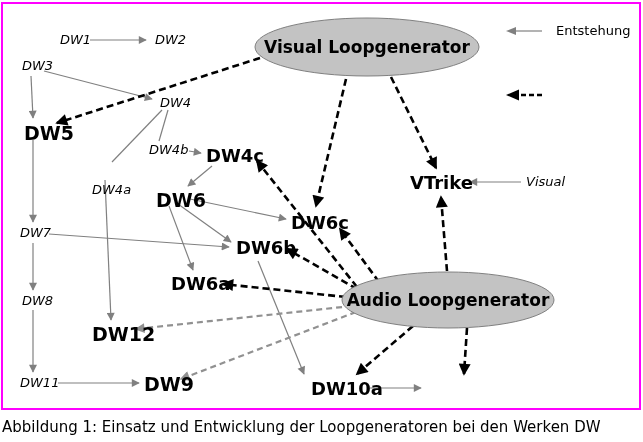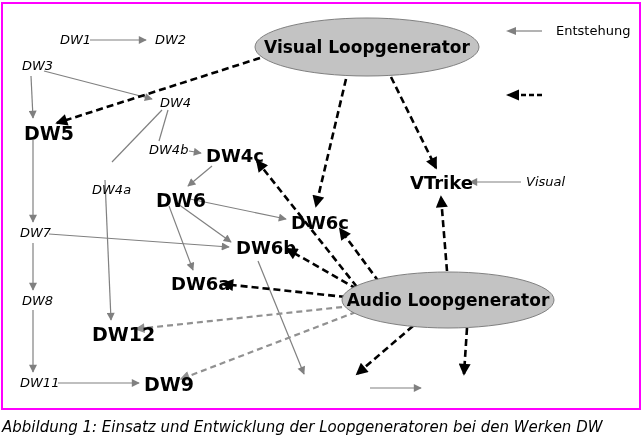--- a/index.html
+++ b/index.html
@@ -6,21 +6,21 @@
   .stage{position:relative;width:643px;height:442px;background:#fff;
          font-family:"DejaVu Sans","Liberation Sans",sans-serif;color:#000;overflow:hidden;}
   .frame{position:absolute;left:1px;top:2px;width:636px;height:404px;border:2px solid #ff00ff;}
   svg.wires{position:absolute;left:0;top:0;}
   .node{position:absolute;white-space:nowrap;line-height:1.15;}
   .small{font-size:13px;font-style:italic;}
   .bsmall{font-size:19px;font-weight:bold;}
   .big{font-size:18px;font-weight:bold;}
   .ellipse-label{position:absolute;font-size:17px;font-weight:bold;text-align:center;line-height:20px;}
   .legend-row{position:absolute;display:flex;align-items:center;gap:12px;font-size:13px;}
-  .caption{position:absolute;font-size:15px;font-style:italic;white-space:nowrap;}
+  .caption{position:absolute;font-size:15px;white-space:nowrap;}
 </style>
 </head>
 <body>
 
 <div class="stage">
 
   <div class="frame"></div>
 
   <svg class="wires" width="643" height="412">
     <defs>
@@ -94,20 +94,21 @@
   <div class="node big" style="left:410px;top:173px">VTrike</div>
   <div class="node small" style="left:526px;top:175px">Visual</div>
   <div class="node small" style="left:20px;top:226px">DW7</div>
   <div class="node big" style="left:291px;top:213px">DW6c</div>
   <div class="node big" style="left:236px;top:238px">DW6b</div>
   <div class="node big" style="left:171px;top:274px">DW6a</div>
   <div class="node small" style="left:22px;top:294px">DW8</div>
   <div class="node bsmall" style="left:92px;top:324px">DW12</div>
   <div class="node small" style="left:20px;top:376px">DW11</div>
   <div class="node bsmall" style="left:144px;top:374px">DW9</div>
+  <div class="node big" style="left:311px;top:379px">DW10a</div>
 
   <div class="legend-row" style="left:504px;top:23px">
     <svg width="40" height="14">
       <line x1="38" y1="7" x2="11" y2="7" stroke="#808080" stroke-width="1.2"></line>
       <polygon points="2,7 12,3 12,11" fill="#808080"></polygon>
     </svg>
     <span>Entstehung</span>
   </div>
   <div class="legend-row" style="left:504px;top:88px">
     <svg width="40" height="14">

